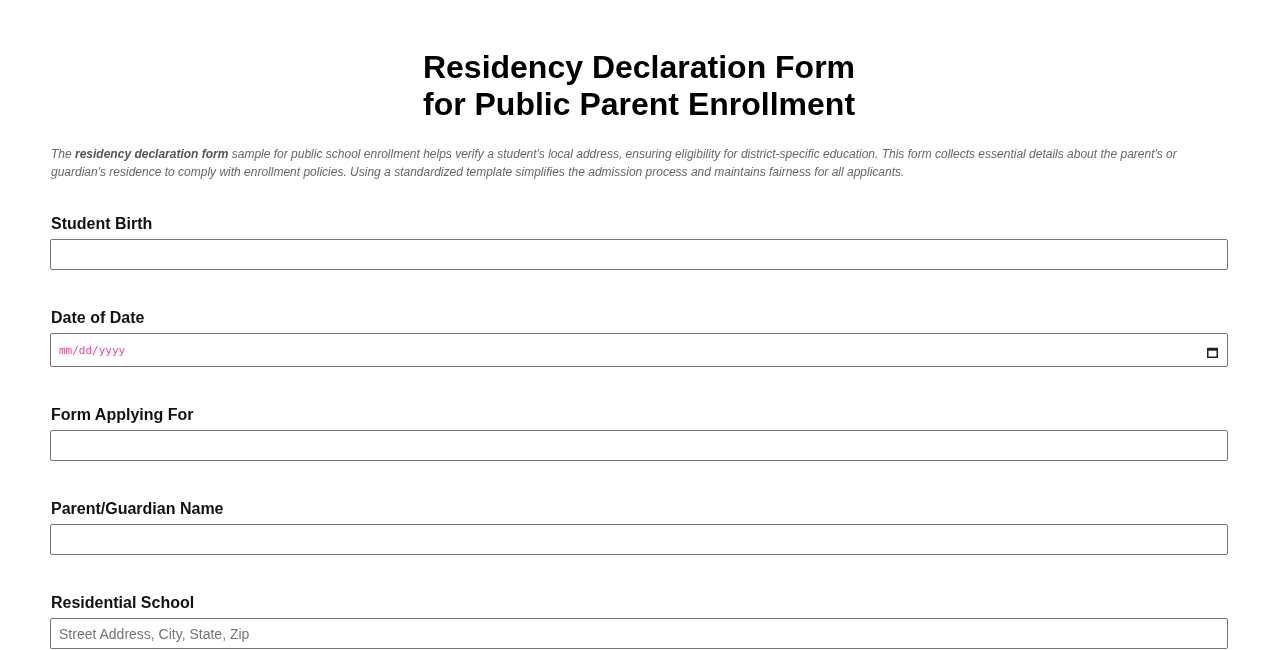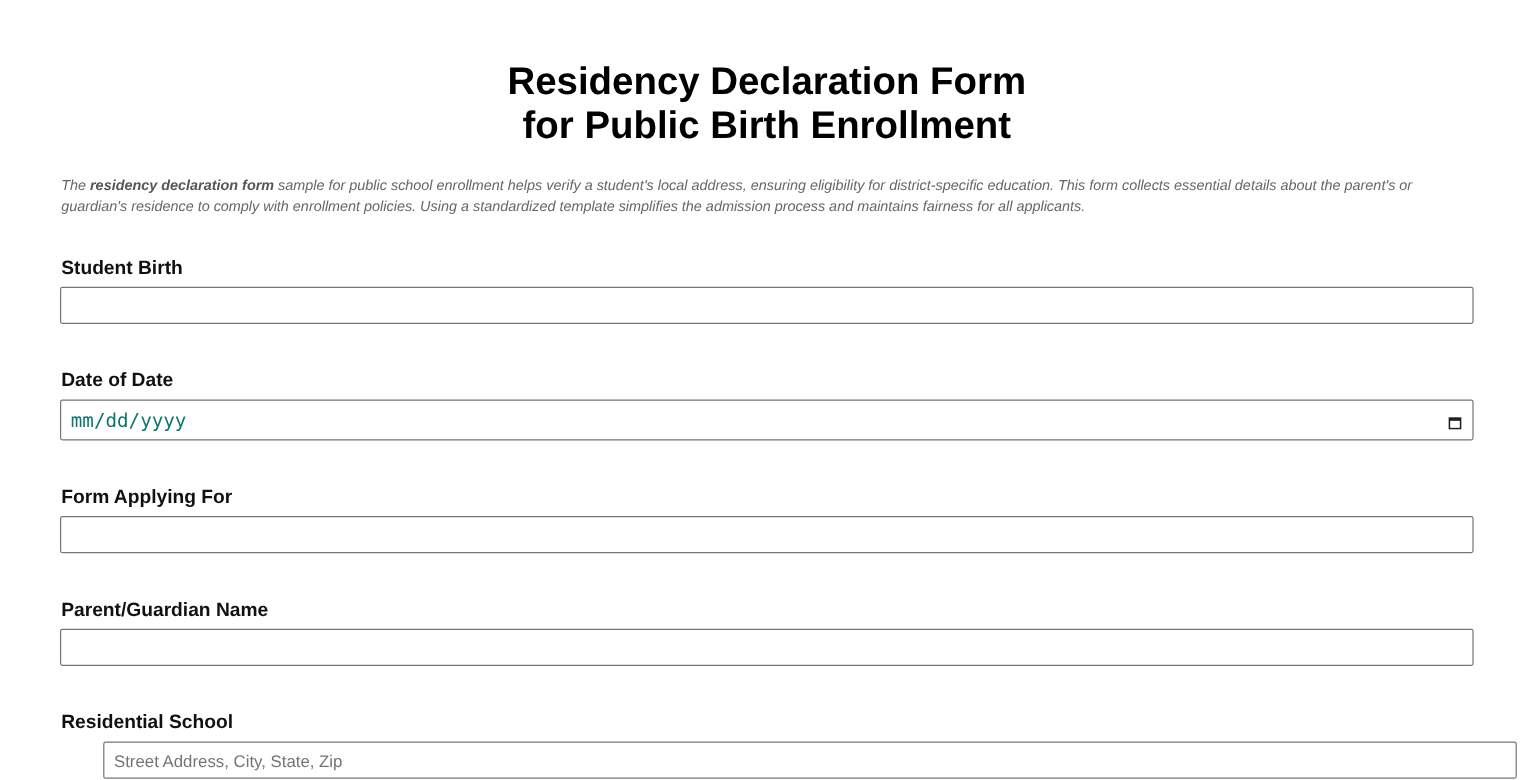--- a/index.html
+++ b/index.html
@@ -68,37 +68,37 @@
     .field::placeholder { color: #757575; }
     .date-field {
       height: 34px;
       display: flex;
       align-items: center;
       justify-content: space-between;
       padding: 0 9px 0 8px;
     }
     .date-text {
       font-family: "DejaVu Sans Mono", "Liberation Mono", monospace;
-      font-size: 16px;
-      color: #0f766e;
+      font-size: 11px;
+      color: #ec4899;
       letter-spacing: 0px;
     }
     .cal-icon {
       width: 11px;
       height: 11px;
       display: inline-block;
     }
   </style>
 </head>
 <body>
 
 <div class="page">
   <h1 class="title">
     <span>Residency Declaration Form</span><br>
-    <span>for Public Birth Enrollment</span>
+    <span>for Public Parent Enrollment</span>
   </h1>
 
   <p class="intro"><span>The </span><b>residency declaration form</b><span> sample for public school enrollment helps verify a student's local address, ensuring eligibility for district-specific education. This form collects essential details about the parent's or guardian's residence to comply with enrollment policies. Using a standardized template simplifies the admission process and maintains fairness for all applicants.</span></p>
 
   <label class="label" style="top:215px;">Student Birth</label>
   <input class="field" type="text" style="top: 239px;" placeholder="">
 
   <label class="label" style="top:309px;">Date of Date</label>
   <div class="field date-field" style="top:333px;">
     <span class="date-text">mm/dd/yyyy</span>
@@ -110,14 +110,14 @@
     </span>
   </div>
 
   <label class="label" style="top:406px;">Form Applying For</label>
   <input class="field" type="text" style="top: 430px;" placeholder="">
 
   <label class="label" style="top:500px;">Parent/Guardian Name</label>
   <input class="field" type="text" style="top: 524px;" placeholder="">
 
   <label class="label" style="top:594px;">Residential School</label>
-  <input class="field" type="text" style="top: 618px; margin-left: 36px;" placeholder="Street Address, City, State, Zip">
+  <input class="field" type="text" style="top: 618px;" placeholder="Street Address, City, State, Zip">
 </div>
 
 </body></html>

